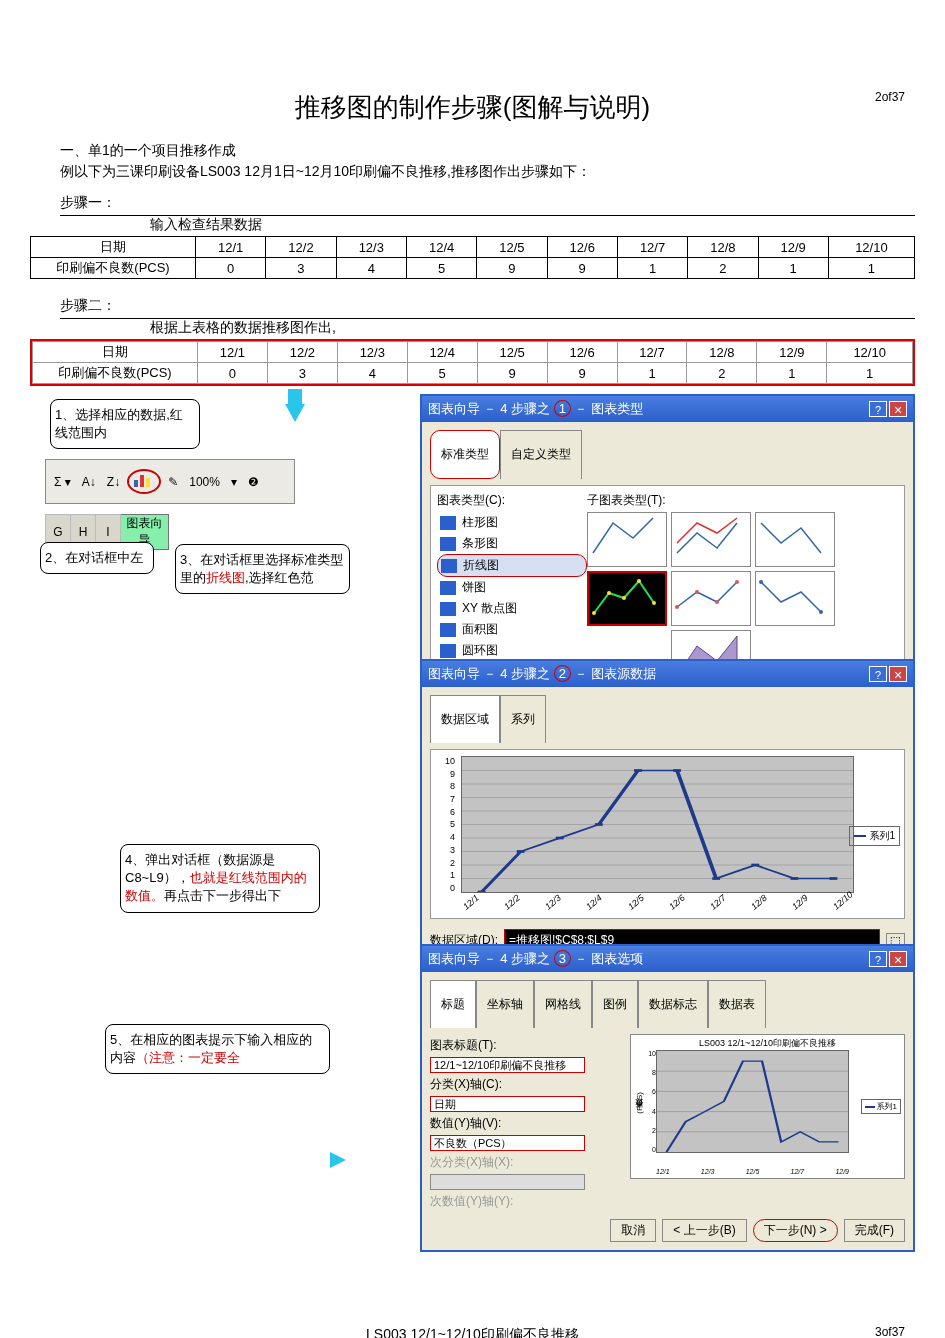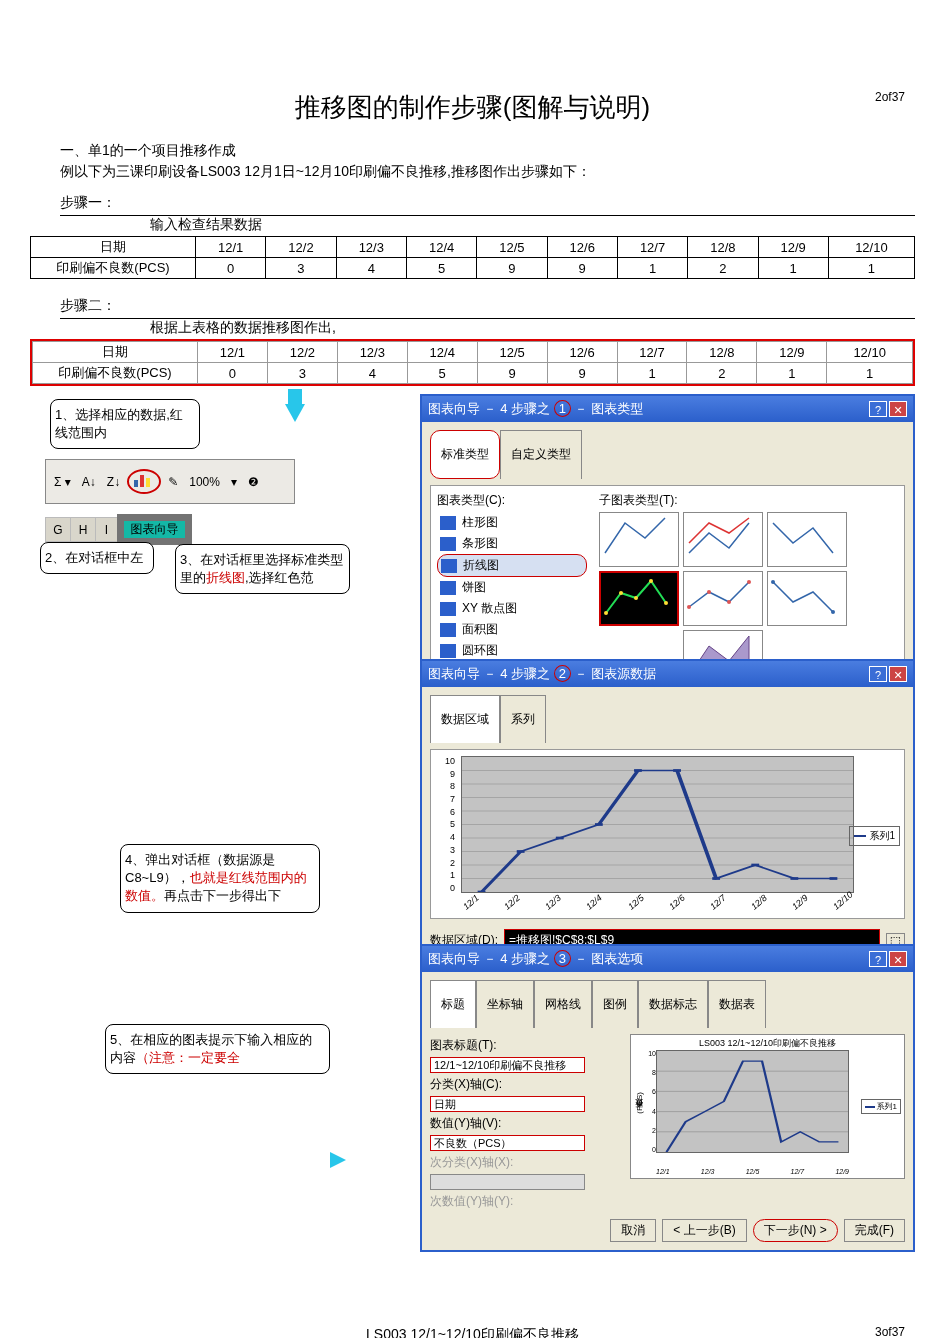--- a/index.html
+++ b/index.html
@@ -66,21 +66,21 @@
   .wiz .titlebar .ttl { flex:1; }
   .wiz .titlebar .cir { border:1.5px solid #c00; border-radius:50%; padding:0 4px;}
   .wiz .btns { display:flex; gap:2px;}
   .wiz .btns .b { width:18px; height:16px; background:#c44; color:#fff; font-size:11px; text-align:center; line-height:16px; border:1px solid #fff;}
   .wiz .btns .b.help { background:#3a6dd6;}
   .wiz .body { padding:8px; font-size:12px; background:#ece9d8;}
   .tabs { display:flex; gap:0; margin-bottom:6px; font-size:12px;}
   .tab { padding:15px 10px; border:1px solid #888; background:#ece9d8; border-bottom:none;text-align:right;}
   .tab.on { background:#fff; }
   .tab.red-o { border:1.5px solid #c00; border-radius:10px;}
-  .chart-types-area { display:flex; gap:12px; background:#fff; padding:6px; border:1px solid #999;}
+  .chart-types-area { display:flex; background:#fff; padding:6px; border:1px solid #999;}
   .type-list { width:150px; font-size:12px;}
   .type-list .tl-item { display:flex; align-items:center; gap:6px; padding:2px 3px;}
   .type-list .tl-item.sel { background:#d6e0f2;}
   .type-list .tl-item .ico { width:16px; height:14px; background:#2b5fcb; display:inline-block;}
   .type-list .line-red { border:1.5px solid #c00; border-radius:10px; padding-left:3px;}
   .subtype-grid { display:grid; grid-template-columns:repeat(3,80px); grid-template-rows:repeat(3,55px); gap:4px;}
   .subtype-grid .cell { border:1px solid #888; background:#fff; position:relative;}
   .subtype-grid .cell.sel { border:2px solid #c00; background:#000;}
 
   
@@ -214,21 +214,21 @@
     <span class="tb-item">▾</span>
     <span class="tb-item">❷</span>
   </div>
   <div class="excel-cells">
     <table>
         <tbody>
           <tr>
       <td>G</td>
       <td>H</td>
       <td>I</td>
-      <td style="width:68px;background:#14b8a6;border:7px solid #737373;">图表向导</td>
+      <td style="width:48px;background:#86efac;border:1px solid #737373;">图表向导</td>
     </tr>
         </tbody>
       </table>
   </div>
 
   <div class="callout" style="left:10px; top:148px; width:114px;">2、在对话框中左</div>
 
   <div class="callout" style="left:145px; top:150px; width:175px;">
     <span>3、在对话框里选择标准类型里的</span><span class="red">折线图</span><span>,选择红色范</span>
   </div>

